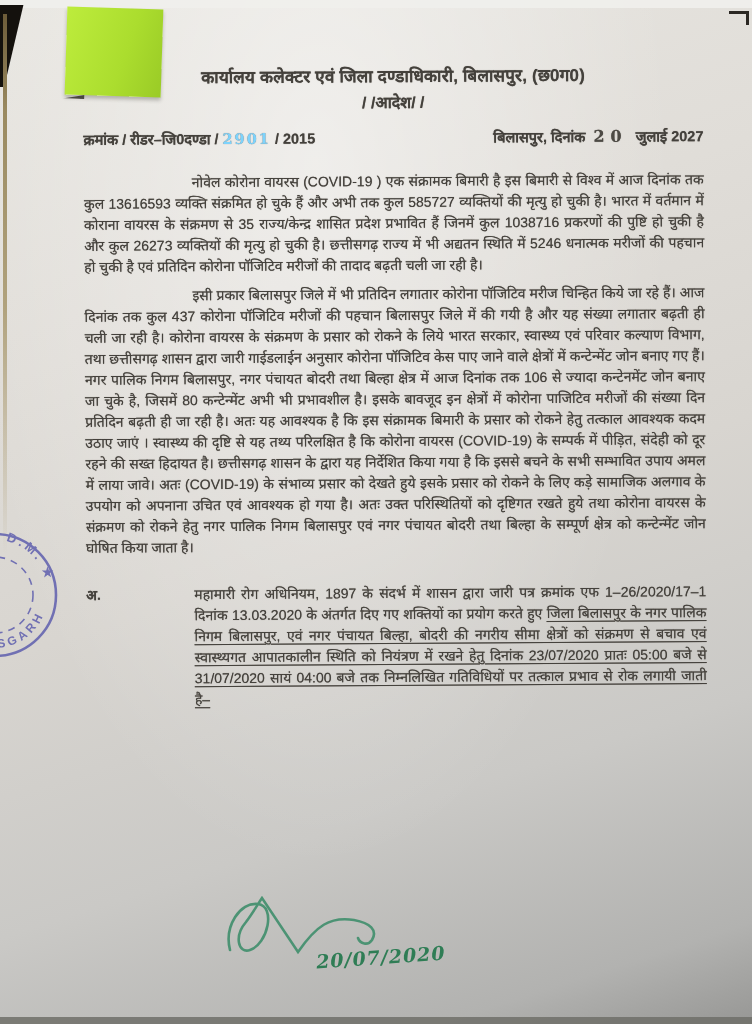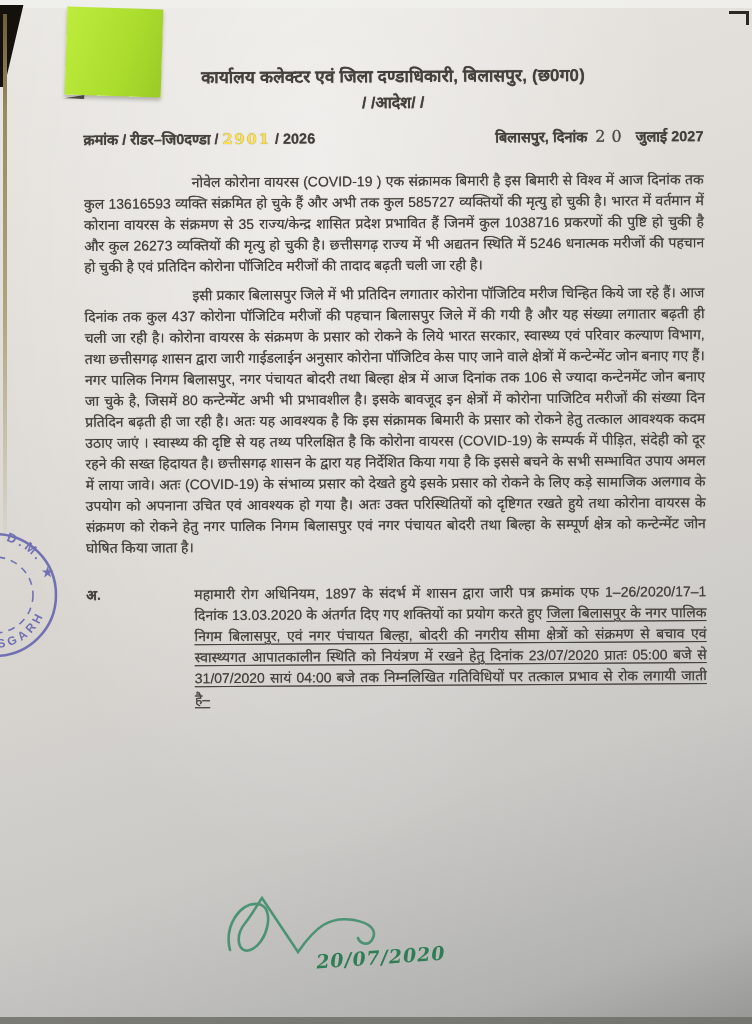--- a/index.html
+++ b/index.html
@@ -41,22 +41,22 @@
   }
   
   .content{
     position:absolute;left:85px;top:64px;width:620px;color:#44413c;
     transform:rotate(-0.35deg);
     text-shadow:0 0 .7px rgba(70,64,58,.75);
   }
   .title{ text-align:center;font-size:17px;font-weight:700;letter-spacing:.2px;margin:0 0 4px 0;}
   .order-heading{ text-align:center;font-size:16px;font-weight:700;margin:0 0 14px 0;}
   .ref-row{display:flex;justify-content:space-between;align-items:baseline;font-size:14.5px;font-weight:700;margin-bottom:24px;}
-  .hand-blue{color:#fde047;font-weight:600;letter-spacing:2px;font-family:"DejaVu Serif",serif;}
-  .hand-day{letter-spacing:6px;font-size:16px;color:#4d4a45;font-family:"DejaVu Serif",serif;font-weight:400;padding:0 4px;}
+  .hand-blue{color:#7dd3fc;font-weight:600;letter-spacing:2px;font-family:"DejaVu Serif",serif;}
+  .hand-day{letter-spacing:6px;font-size:16px;color:#4d4a45;font-family:"DejaVu Serif",serif;font-weight:700;padding:0 4px;}
   p.body-para{
     font-size:14px;line-height:21px;font-weight:500;margin:0 0 8px 0;
     text-align:justify;text-indent:108px;
   }
   .clause{display:flex;margin-top:26px;font-size:14px;line-height:21px;font-weight:500;}
   .clause-label{width:108px;flex:none;font-weight:700;}
   .clause-text{flex:1;text-align:justify;}
   .u{ text-decoration:underline;text-underline-offset:3px;text-decoration-thickness:1.2px;}
   
   .stamp{position:absolute;left:-80px;top:520px;width:150px;height:150px;opacity:.85;}
@@ -95,21 +95,21 @@
   </svg>
 
   <div class="content">
     <div class="title">कार्यालय कलेक्टर एवं जिला दण्डाधिकारी, बिलासपुर, (छ0ग0)</div>
     <div class="order-heading">/ /आदेश/ /</div>
 
     <div class="ref-row">
       <span>
         <span>क्रमांक / रीडर–जि0दण्डा /</span>
         <span class="hand-blue">2901</span>
-        <span>/ 2026</span>
+        <span>/ 2015</span>
       </span>
       <span>
         <span>बिलासपुर, दिनांक</span>
         <span class="hand-day">20</span>
         <span>जुलाई 2027</span>
       </span>
     </div>
 
     <p class="body-para">नोवेल कोरोना वायरस (COVID-19 )  एक संक्रामक  बिमारी है इस बिमारी से विश्व में आज दिनांक तक कुल 13616593 व्यक्ति संक्रमित हो चुके हैं और अभी तक कुल 585727 व्यक्तियों की मृत्यु हो चुकी है। भारत में वर्तमान में कोराना वायरस के संक्रमण से 35 राज्य/केन्द्र शासित प्रदेश प्रभावित हैं जिनमें कुल 1038716 प्रकरणों की पुष्टि हो चुकी है और कुल 26273 व्यक्तियों की मृत्यु हो चुकी है।  छत्तीसगढ़ राज्य में भी अद्यतन स्थिति में 5246 धनात्मक मरीजों की पहचान हो चुकी है एवं प्रतिदिन कोरोना पॉजिटिव मरीजों की तादाद बढ़ती चली जा रही है।</p>
     <p class="body-para">इसी प्रकार बिलासपुर जिले में भी प्रतिदिन लगातार कोरोना पॉजिटिव मरीज चिन्हित किये जा रहे हैं। आज दिनांक तक कुल 437 कोरोना पॉजिटिव मरीजों की पहचान बिलासपुर जिले में की गयी है और यह संख्या लगातार बढ़ती ही चली जा रही है। कोरोना वायरस के संक्रमण के प्रसार को रोकने के लिये भारत सरकार, स्वास्थ्य एवं परिवार कल्याण विभाग, तथा छत्तीसगढ़ शासन द्वारा जारी गाईडलाईन अनुसार कोरोना पॉजिटिव केस पाए जाने वाले क्षेत्रों में कन्टेन्मेंट जोन बनाए गए हैं। नगर पालिक निगम बिलासपुर, नगर पंचायत बोदरी तथा बिल्हा क्षेत्र में आज दिनांक तक 106 से ज्यादा कन्टेनमेंट जोन बनाए जा चुके है, जिसमें 80 कन्टेन्मेंट अभी भी प्रभावशील है। इसके बावजूद इन क्षेत्रों में कोरोना पाजिटिव मरीजों की संख्या दिन प्रतिदिन बढ़ती ही जा रही है।  अतः यह आवश्यक है कि इस संक्रामक बिमारी के प्रसार  को रोकने हेतु तत्काल आवश्यक कदम उठाए जाएं । स्वास्थ्य की दृष्टि से यह तथ्य परिलक्षित है कि कोरोना वायरस (COVID-19)  के  सम्पर्क में पीड़ित, संदेही को दूर रहने की सख्त हिदायत है।   छत्तीसगढ़ शासन के द्वारा यह निर्देशित किया गया है कि इससे बचने के सभी सम्भावित उपाय अमल में लाया जावे। अतः (COVID-19)   के  संभाव्य प्रसार को देखते हुये इसके प्रसार को रोकने के लिए कड़े सामाजिक अलगाव के उपयोग को अपनाना उचित एवं आवश्यक हो गया है। अतः उक्त परिस्थितियों को दृष्टिगत रखते हुये तथा कोरोना वायरस के संक्रमण को रोकने हेतु नगर पालिक निगम बिलासपुर एवं नगर पंचायत बोदरी तथा बिल्हा के सम्पूर्ण क्षेत्र को कन्टेन्मेंट जोन घोषित किया जाता है।</p>

